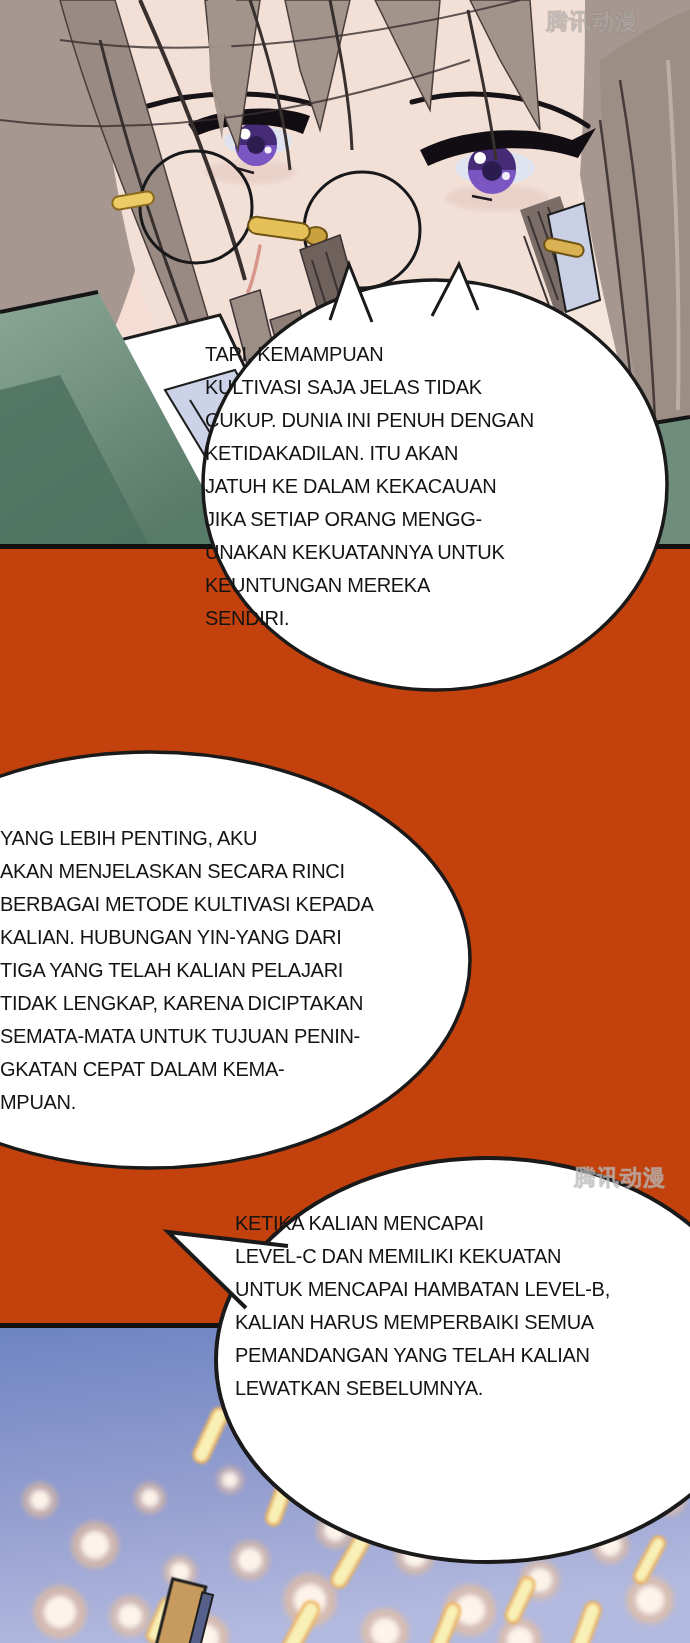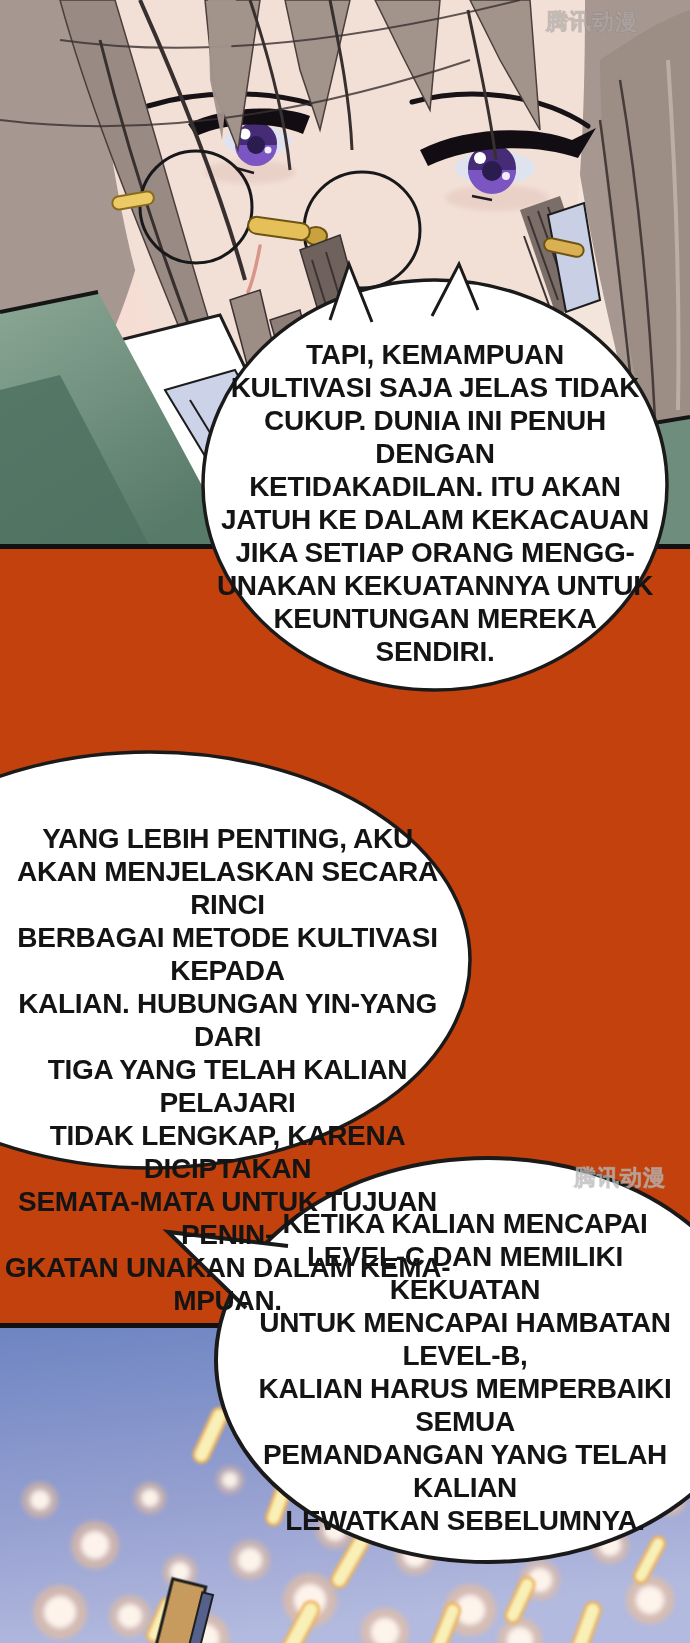--- a/index.html
+++ b/index.html
@@ -2,22 +2,22 @@
 <html><head>
 <meta charset="utf-8">
 <style>
   html,body{margin:0;padding:0;background:#ffffff;}
   .page{
     position:relative;width:690px;height:1643px;overflow:hidden;
     background:#c2410c;font-family:"Liberation Sans",sans-serif;
   }
   .art{position:absolute;left:0;top:0;width:690px;height:1643px;display:block;}
   .bubble-text{
-    position:absolute;white-space:pre-line;text-align:center;
-    font-weight:700;font-size:28px;line-height:33px;color:#141414;
+    position:absolute;white-space:pre-line;
+    font-weight:400;font-size:20px;line-height:33px;color:#141414;
     letter-spacing:-0.3px;
   }
   .bt1{left:205px;top:338px;width:460px;}
   .bt2{left:0px;top:822px;width:455px;}
   .bt3{left:235px;top:1207px;width:460px;}
   .watermark{
     position:absolute;font-weight:700;font-size:22px;letter-spacing:1px;
     color:rgba(190,190,190,0.45);
     -webkit-text-stroke:1px rgba(150,150,150,0.45);
   }
@@ -273,21 +273,21 @@
 UNAKAN KEKUATANNYA UNTUK
 KEUNTUNGAN MEREKA
 SENDIRI.</div>
   <div class="bubble-text bt2">YANG LEBIH PENTING, AKU
 AKAN MENJELASKAN SECARA RINCI
 BERBAGAI METODE KULTIVASI KEPADA
 KALIAN. HUBUNGAN YIN-YANG DARI
 TIGA YANG TELAH KALIAN PELAJARI
 TIDAK LENGKAP, KARENA DICIPTAKAN
 SEMATA-MATA UNTUK TUJUAN PENIN-
-GKATAN UNAKAN DALAM KEMA-
+GKATAN CEPAT DALAM KEMA-
 MPUAN.</div>
   <div class="bubble-text bt3">KETIKA KALIAN MENCAPAI
 LEVEL-C DAN MEMILIKI KEKUATAN
 UNTUK MENCAPAI HAMBATAN LEVEL-B,
 KALIAN HARUS MEMPERBAIKI SEMUA
 PEMANDANGAN YANG TELAH KALIAN
 LEWATKAN SEBELUMNYA.</div>
 
 </div>
 

